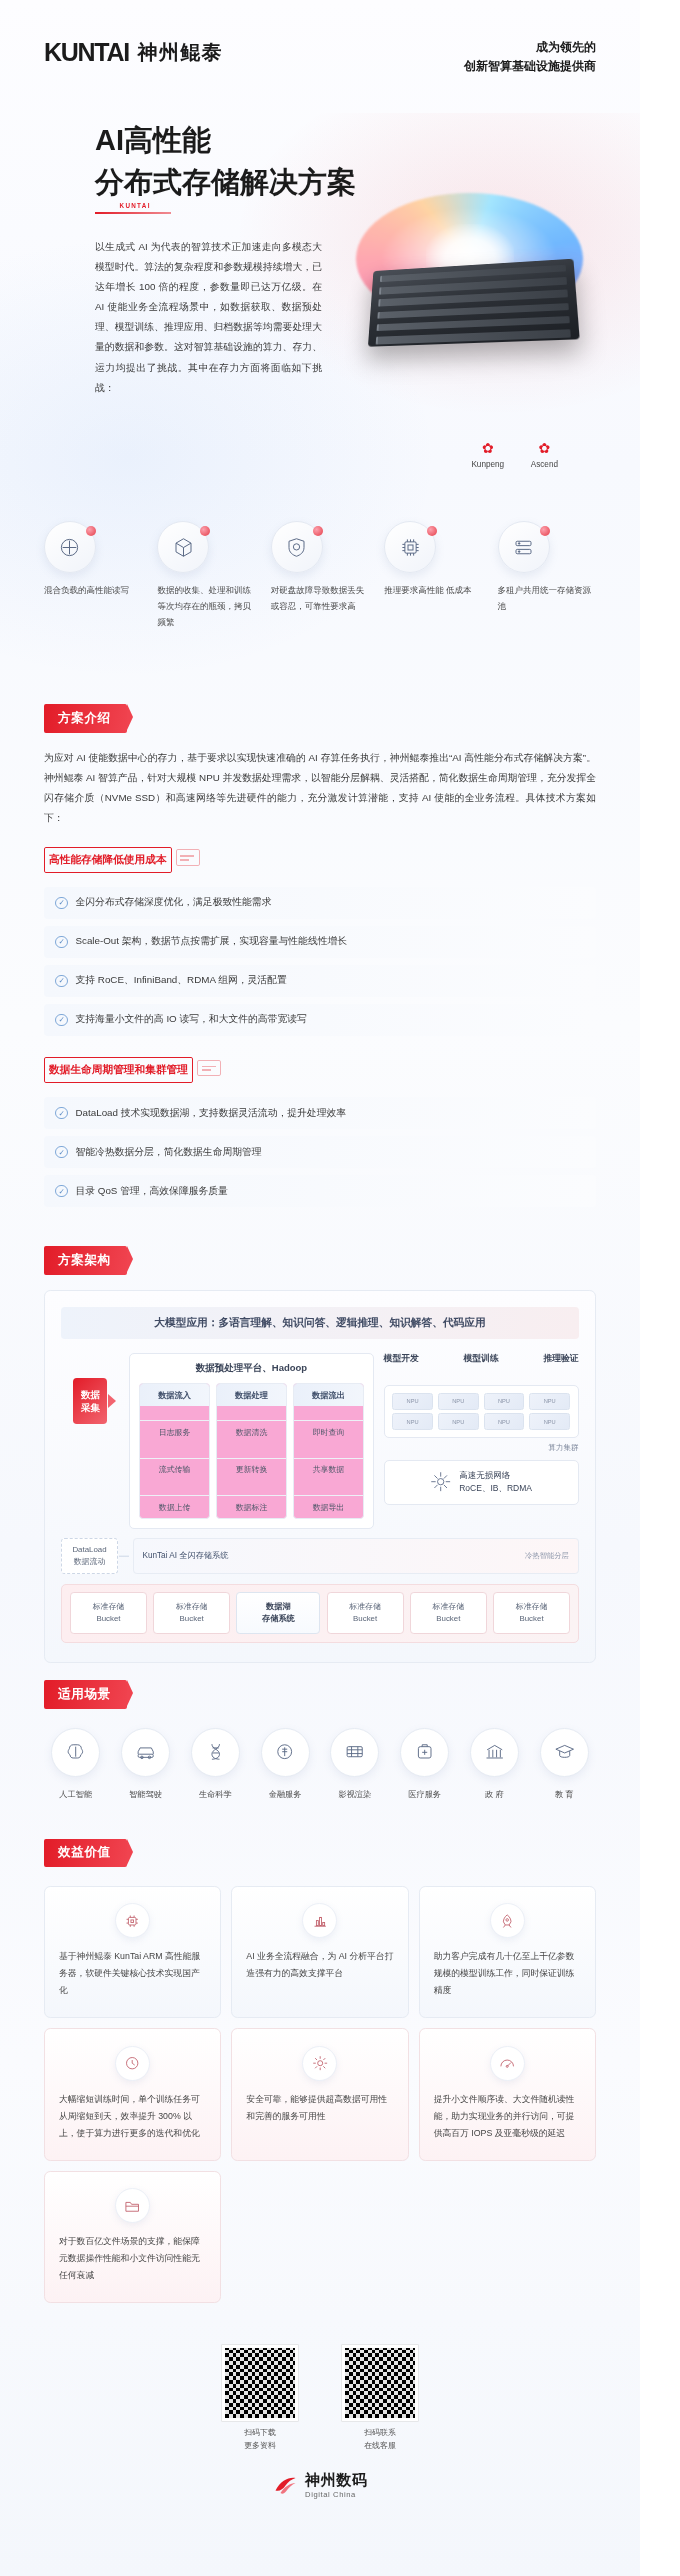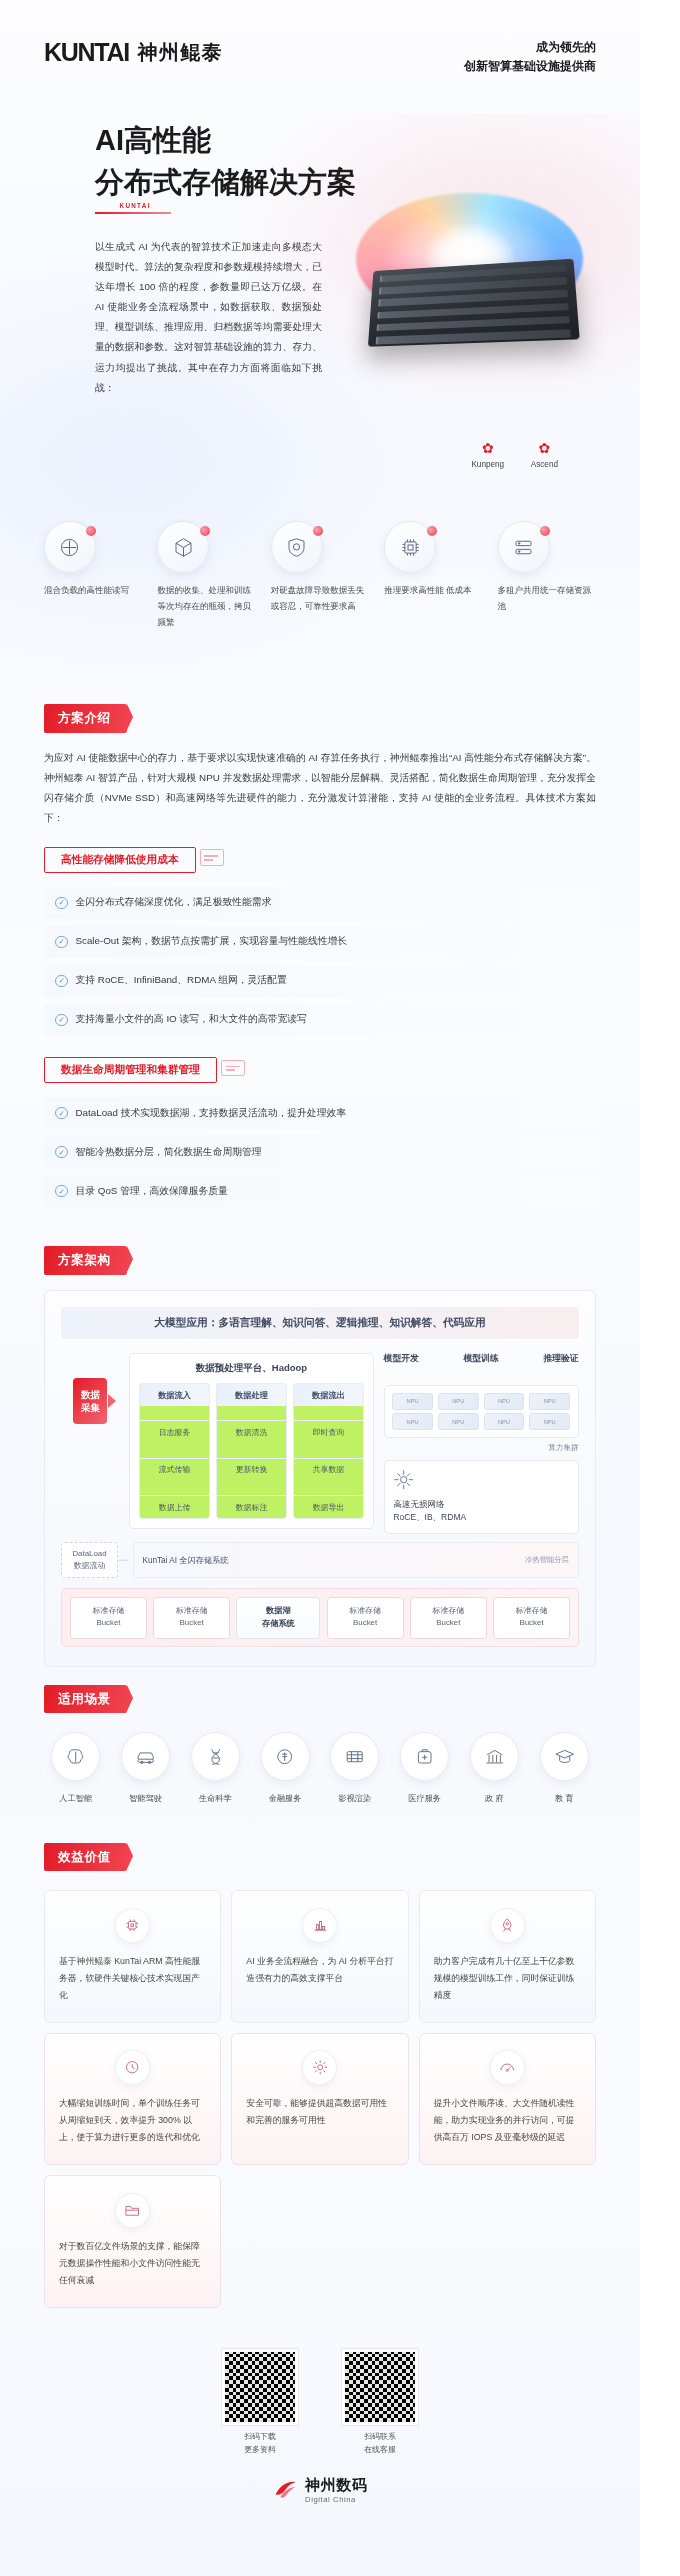--- a/index.html
+++ b/index.html
@@ -162,21 +162,21 @@
 
   
   .intro-block { padding: 0 44px; }
   .intro-para {
     font-size: 9.8px; line-height: 2.05; color: #3a3a3a; text-align: justify;
     margin-bottom: 19px;
   }
   .sub-tag {
     display: inline-block; position: relative;
     border: 0.9px solid #e21c28; color: #e21c28;
-    font-size: 10.7px; font-weight: bold; padding: 5px 16px; border-radius: 1.9px;
+    font-size: 10.7px; font-weight: bold; padding: 5px 4px; border-radius: 1.9px;
     margin-bottom: 10px;
   }
   .sub-tag .tag-icon {
     position: absolute; right: -29px; top: 1.3px; width: 24px; height: 16.4px;
     border: 0.9px solid #f2b0b5; border-radius: 1.9px;
   }
   .sub-tag .tag-icon::before {
     content: ""; position: absolute; left: 3.8px; top: 5px; width: 14px; height: 1.3px; background: #f2b0b5;
   }
   .sub-tag .tag-icon::after {
@@ -224,21 +224,21 @@
     border-left: 8.8px solid #f2646f;
     border-top: 7.6px solid transparent; border-bottom: 7.6px solid transparent;
   }
   .arch-mid { flex: 1; }
   .panel {
     background: #fff; border: 0.6px solid #e4e9f2; border-radius: 5px; padding: 8.8px;
   }
   .panel-title { font-size: 9.5px; font-weight: bold; color: #3b4559; text-align: center; margin-bottom: 7.6px; }
   .col-grid { display: flex; gap: 6.3px; }
   .col {
-    flex: 1; background: #bef264; border: 0.6px solid #e7ecf4; border-radius: 3.8px;
+    flex: 1; background: #f9a8d4; border: 0.6px solid #e7ecf4; border-radius: 3.8px;
     overflow: hidden;
   }
   .col-head {
     background: linear-gradient(90deg, #eaf0fa, #f2f6fc);
     font-size: 8.2px; font-weight: bold; color: #41506b; padding: 5.7px 3.8px; text-align: center;
   }
   .col-item {
     font-size: 7.9px; color: #4c5straighten; color: #4c5667;
     padding: 5.7px 3.8px; text-align: center; border-top: 0.6px solid #edf1f7; margin-top: 14px;
   }
@@ -253,21 +253,21 @@
   .chip {
     height: 16.4px; border-radius: 2.5px;
     background: linear-gradient(135deg, #eef2fa, #e3eaf6);
     border: 0.6px solid #dbe3ef;
     display: flex; align-items: center; justify-content: center;
     font-size: 5.7px; color: #8a94a8;
   }
   .right-note { font-size: 7.6px; color: #7d879b; text-align: right; }
   .net-panel {
     margin-top: 6.3px; background: #fff; border: 0.6px solid #e4e9f2; border-radius: 5px;
-    padding: 8.8px; display: flex; align-items: flex-start; gap: 7.6px; justify-content: center; flex-direction: column;
+    padding: 8.8px; display: flex; align-items: center; gap: 7.6px; justify-content: center;
   }
   .net-ico { width: 21.4px; height: 21.4px; }
   .net-text { font-size: 8.5px; color: #3b4559; line-height: 1.5; }
   .dataload-bar {
     margin: 8.8px 0 6.3px 0; display: flex; justify-content: center;
   }
   .dataload-box {
     background: #fff; border: 0.6px dashed #cdd7e6; border-radius: 3.8px;
     font-size: 7.9px; color: #5b6679; padding: 5px 10px; text-align: center; line-height: 1.5;
     position: relative;

